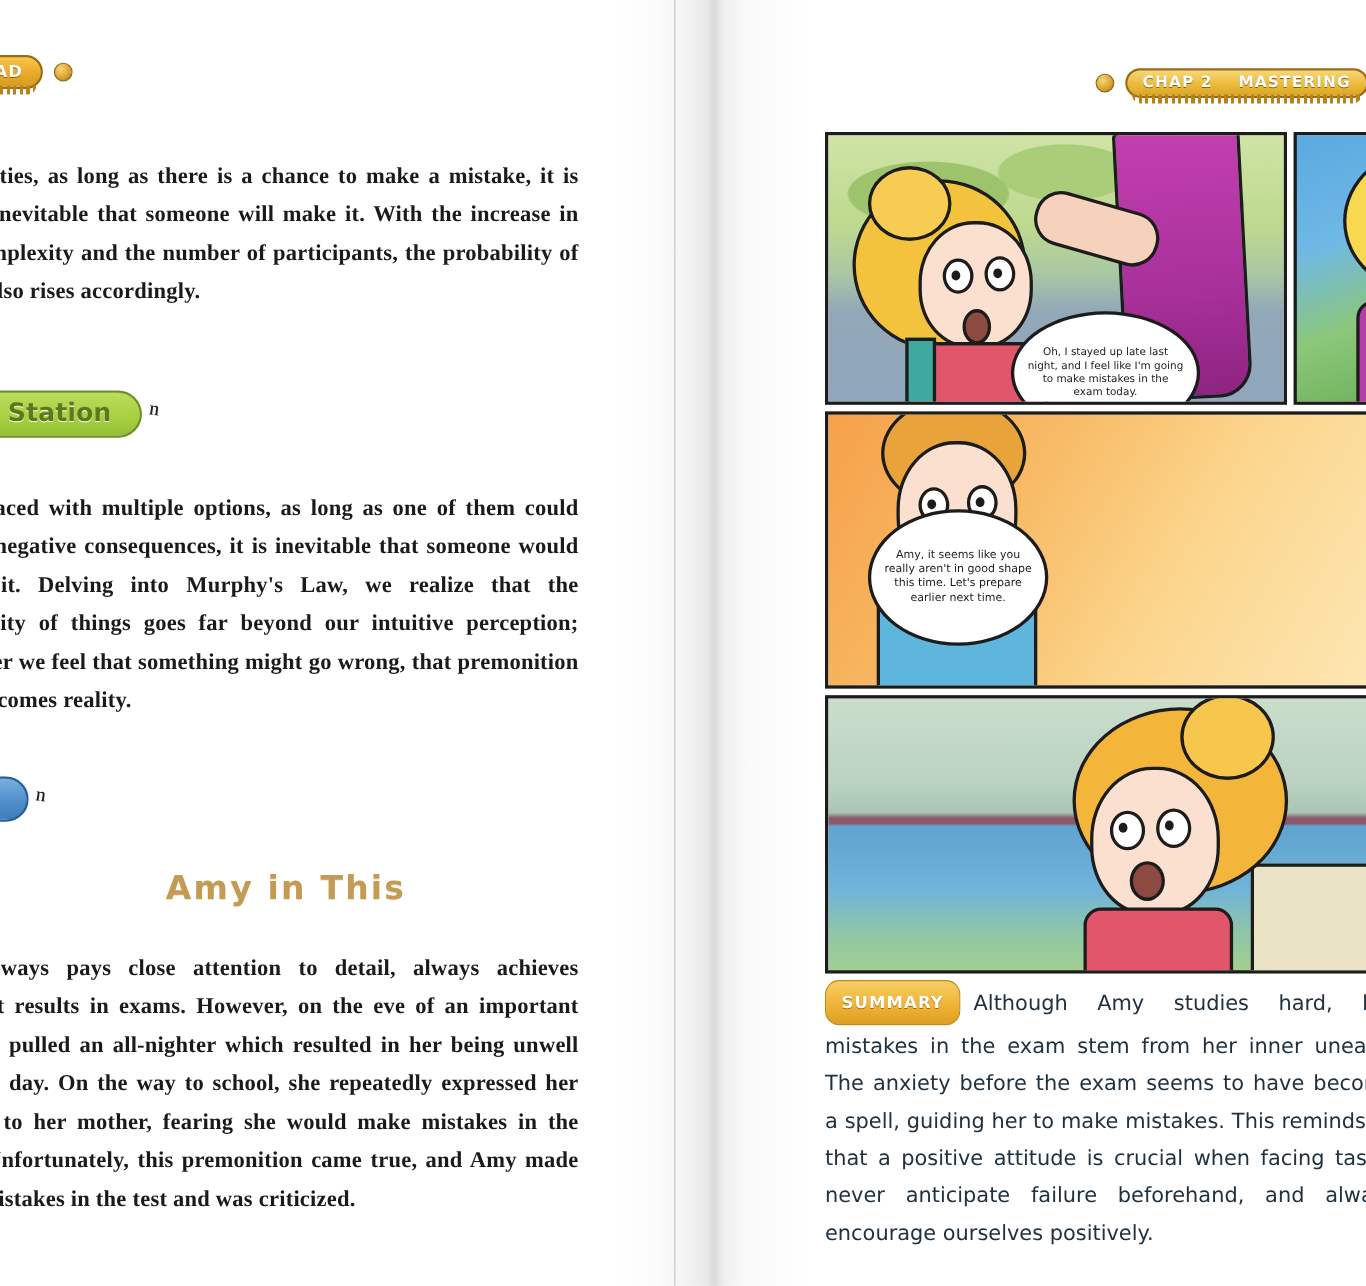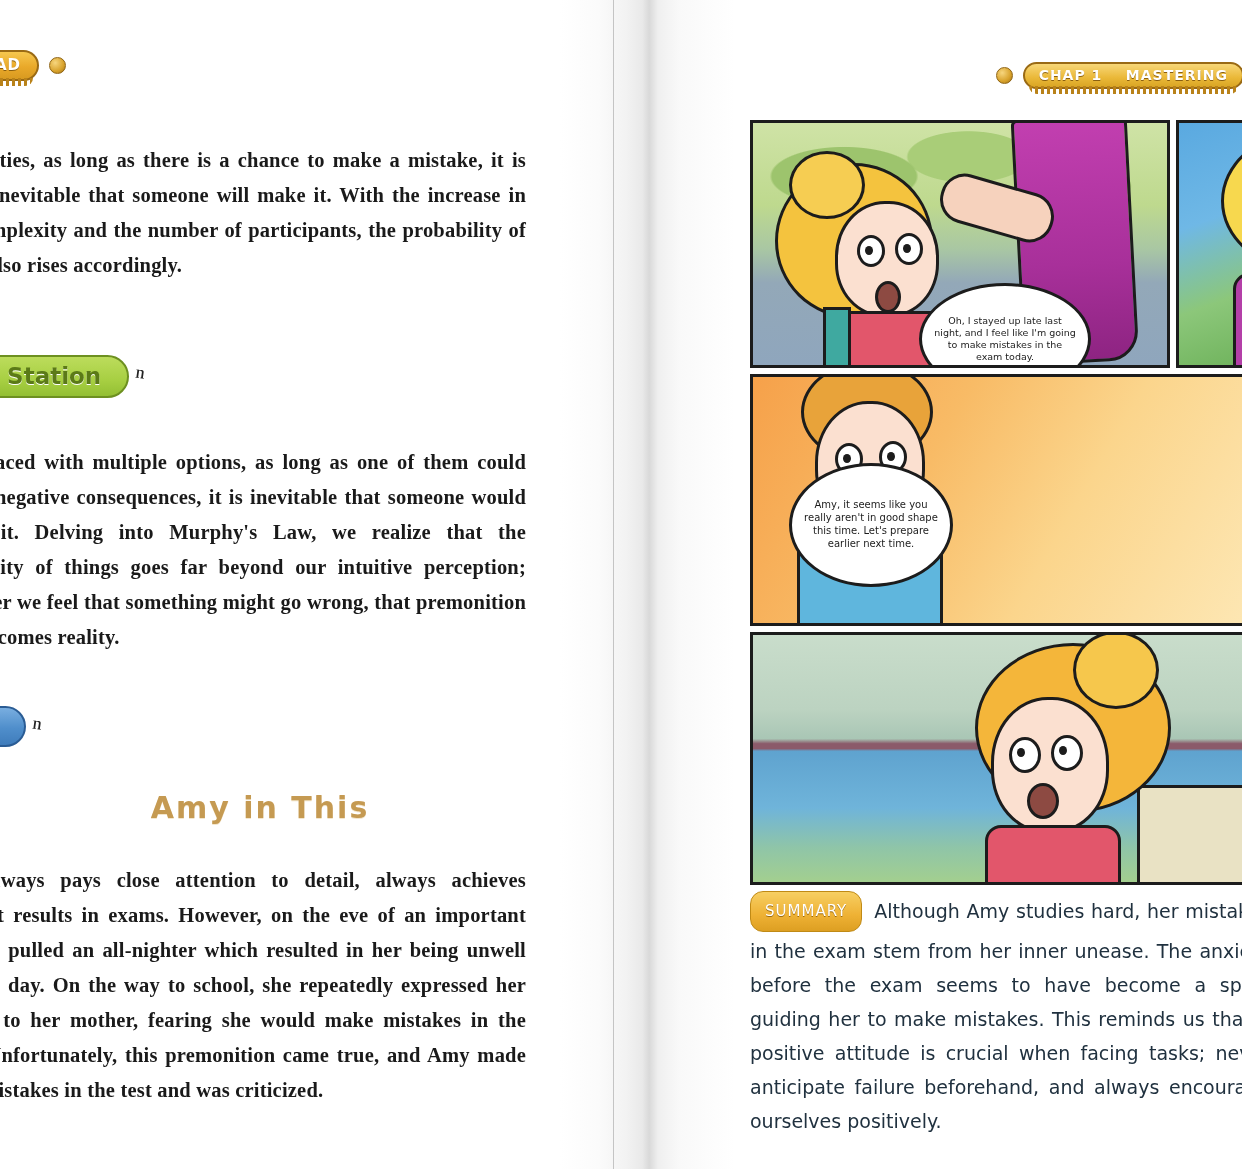--- a/index.html
+++ b/index.html
@@ -345,21 +345,21 @@
     text-align: justify;
   }
   .summary-badge {
     display: inline-block;
     vertical-align: baseline;
     padding: 2px 14px 3px 14px;
     border-radius: 13px;
     background: linear-gradient(180deg,#f7cf63 0%, #eeb134 60%, #dd9f22 100%);
     border: 1.5px solid #c08a15;
     color: #ffffff;
-    font-weight: normal;
+    font-weight: bold;
     font-size: 15px;
     letter-spacing: 1px;
     text-shadow: 0 1px 0 #9a6a10;
     margin-right: 12px;
     position: relative;
     top: -2px;
   }
 </style>
 </head>
 <body>
@@ -393,21 +393,21 @@
   </div>
 
   <div class="gutter"></div>
   <div class="gutter-line"></div>
 
   <div class="page page-right">
 
     <div class="runhead runhead-right">
       <span class="dot-bolt"></span>
       <span class="tab-pill chap">
-        <span>CHAP 1</span>
+        <span>CHAP 2</span>
         &nbsp;&nbsp;
         <span>MASTERING</span>
       </span>
     </div>
 
     <div class="comic">
 
       <div class="prow prow-1">
 
         <div class="panel p-1">

